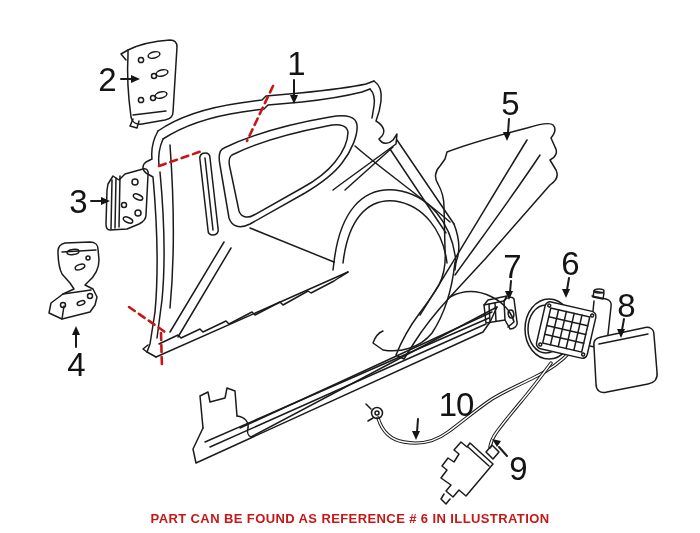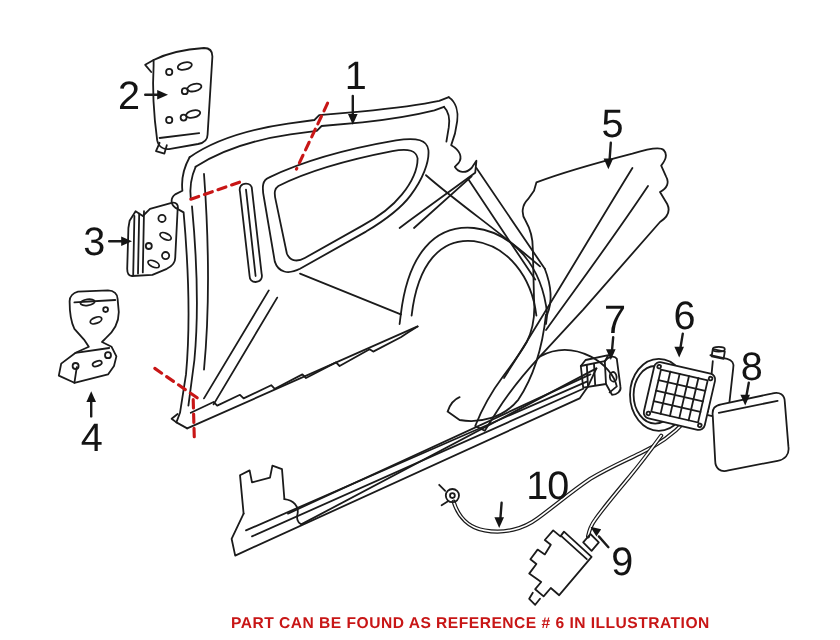--- a/index.html
+++ b/index.html
@@ -229,14 +229,14 @@
   <span class="callout c2">2</span>
   <span class="callout c3">3</span>
   <span class="callout c4">4</span>
   <span class="callout c5">5</span>
   <span class="callout c6">6</span>
   <span class="callout c7">7</span>
   <span class="callout c8">8</span>
   <span class="callout c9">9</span>
   <span class="callout c10">10</span>
 
-  <div class="caption" style="color: rgb(200, 22, 22); margin-left: 42px;">PART CAN BE FOUND AS REFERENCE # 6 IN ILLUSTRATION</div>
+  <div class="caption" style="color: rgb(200, 22, 22);">PART CAN BE FOUND AS REFERENCE # 6 IN ILLUSTRATION</div>
 </div>
 
 </body></html>

